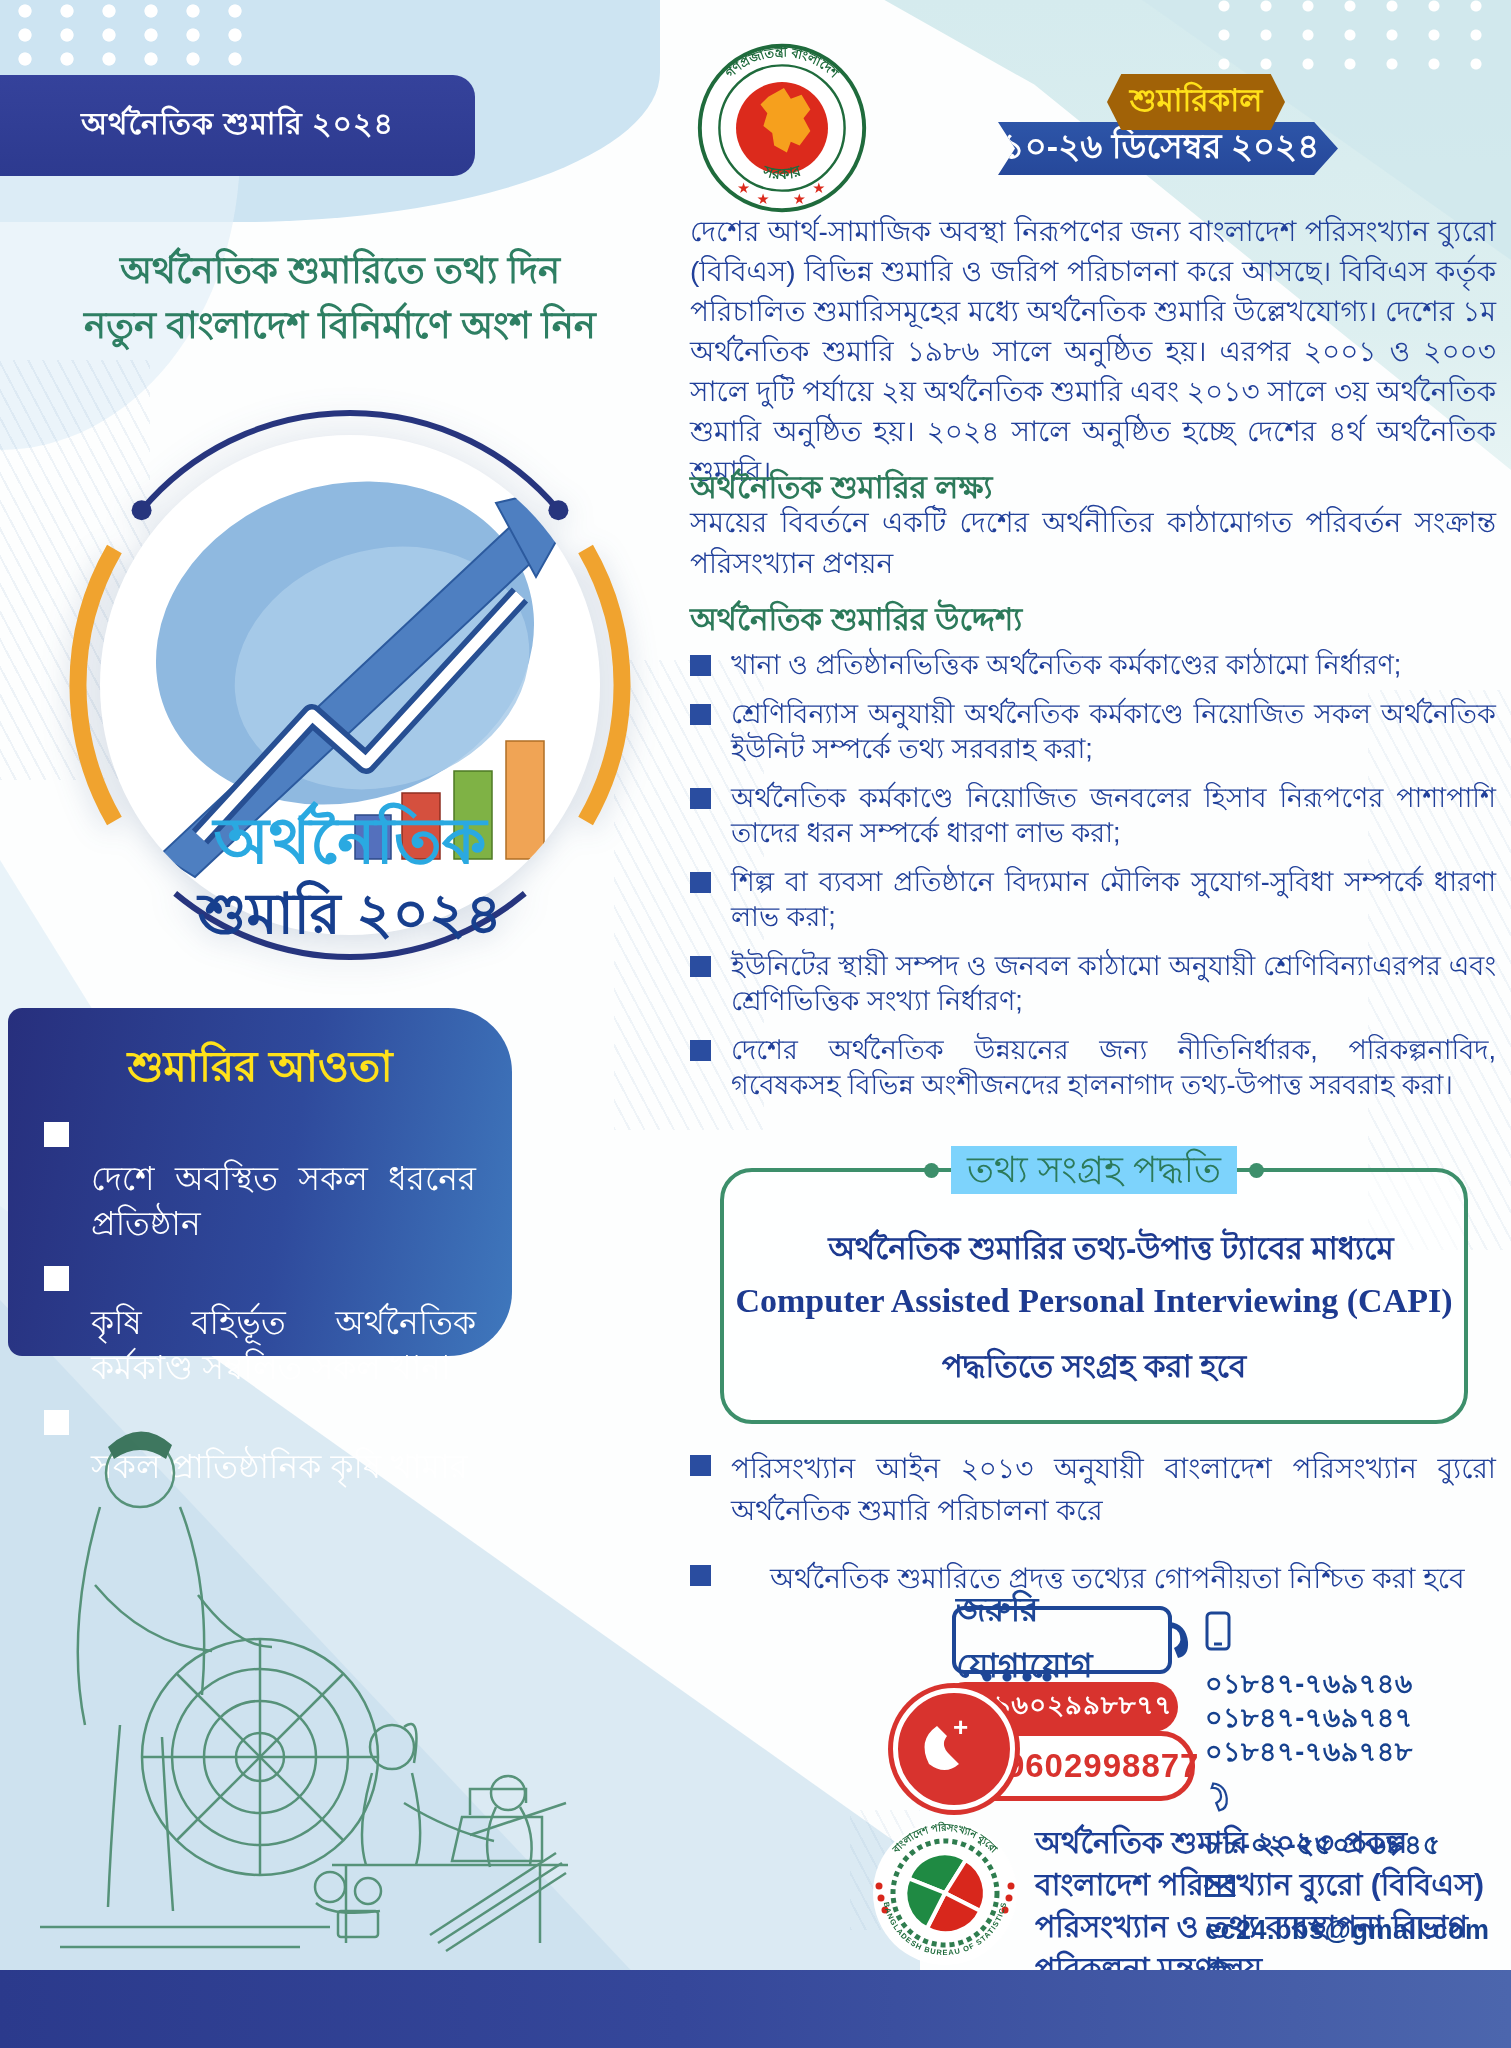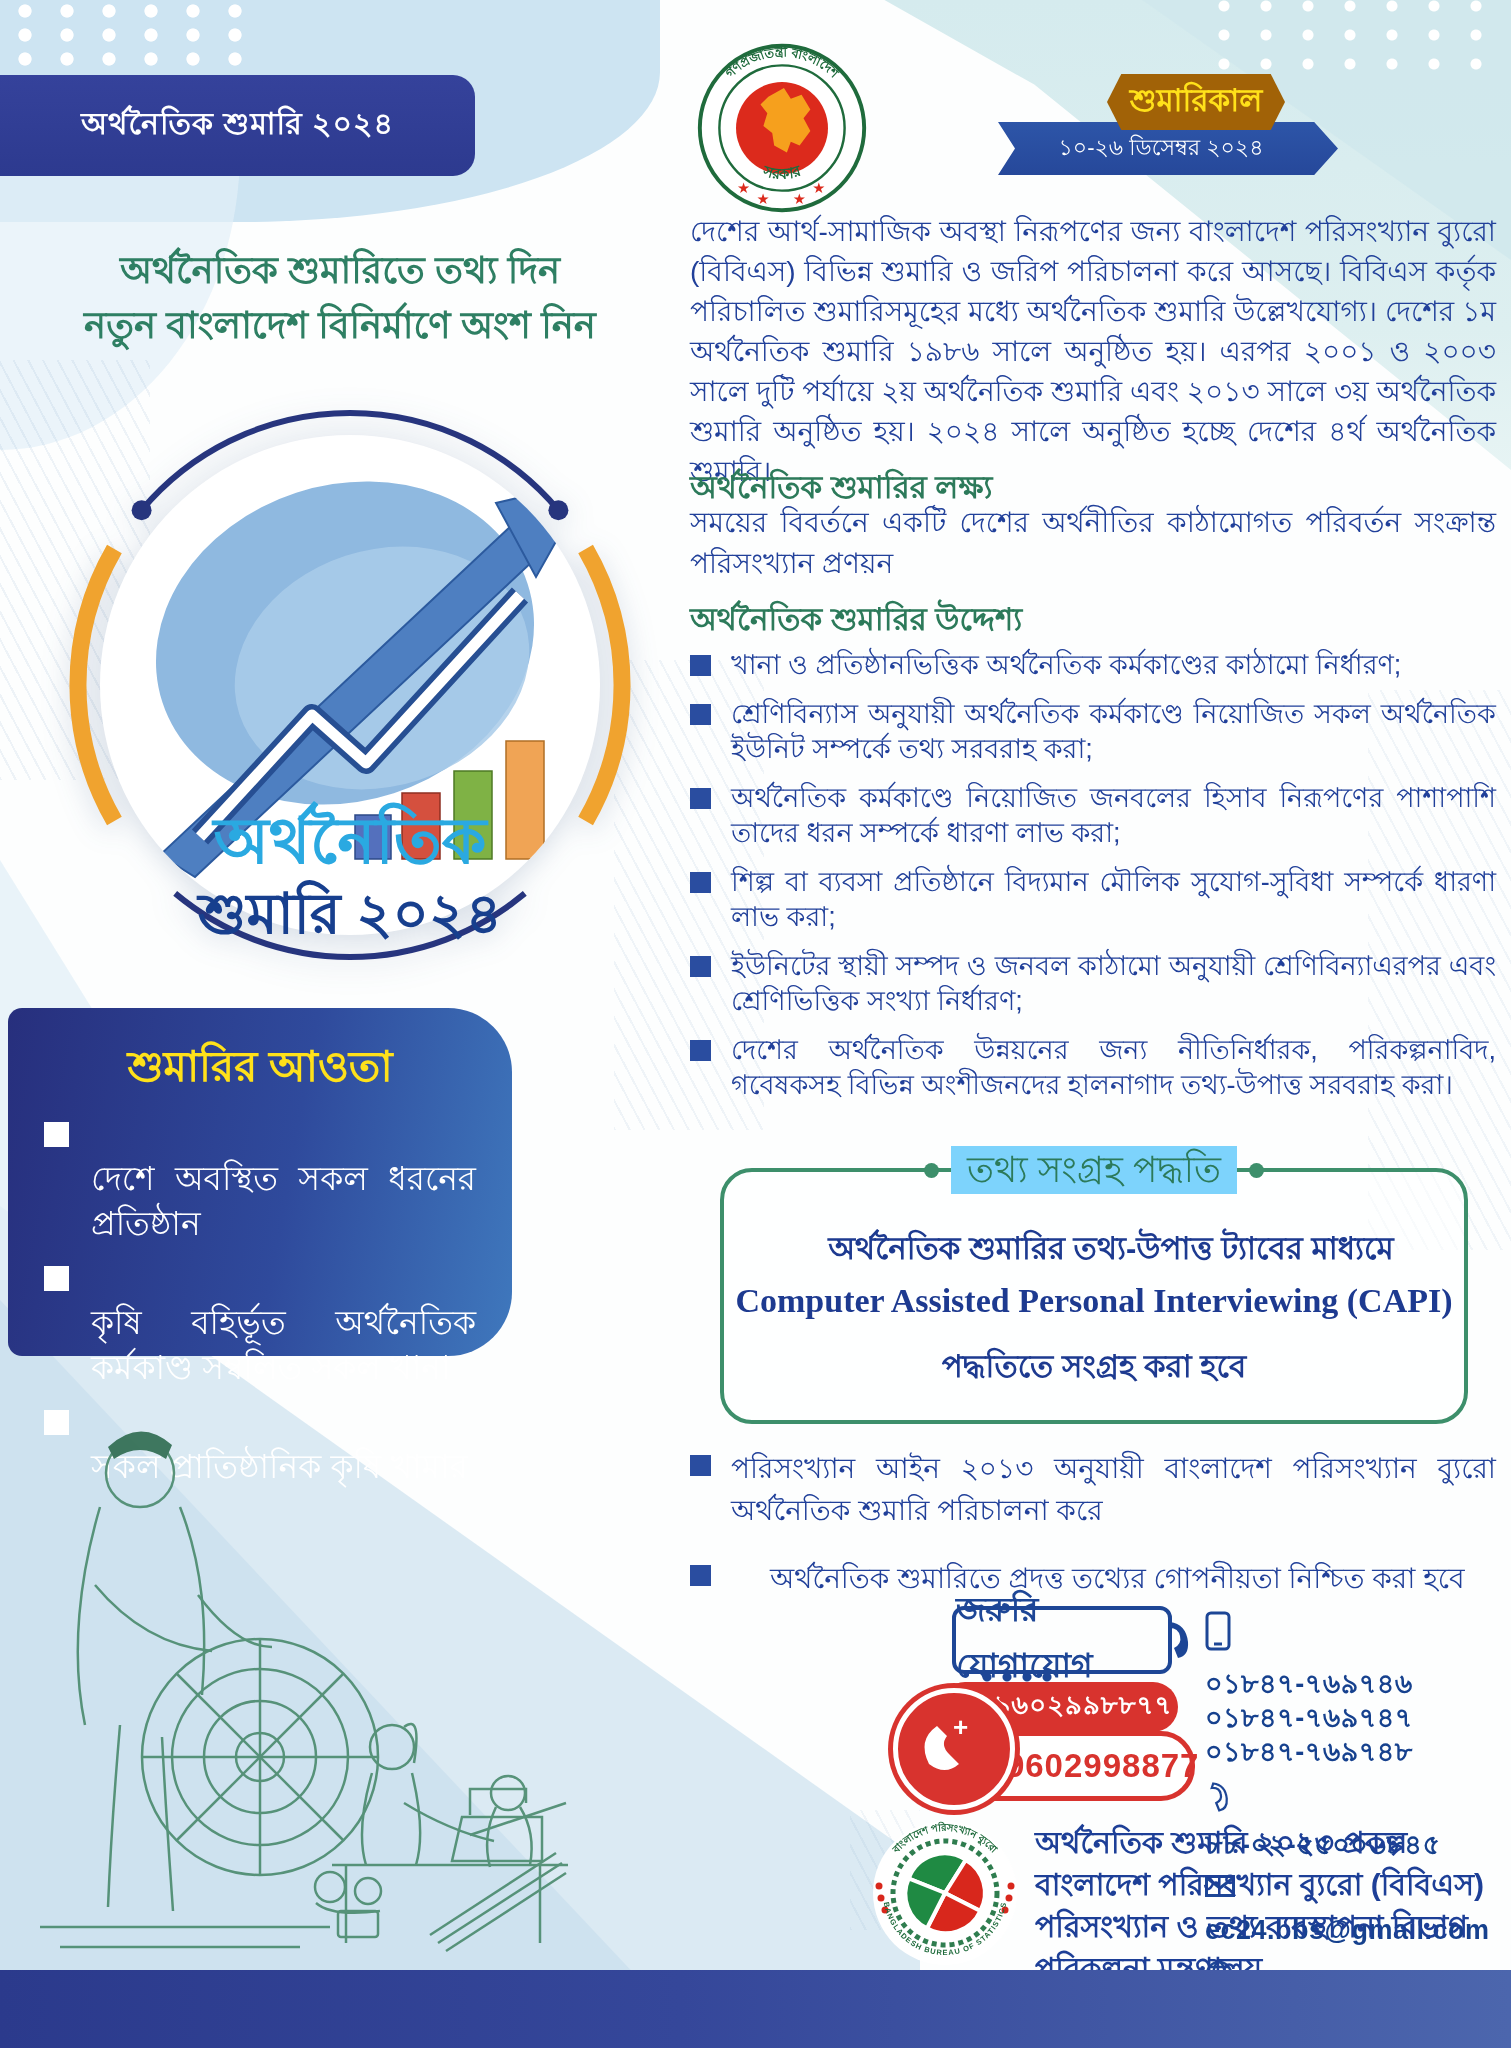--- a/index.html
+++ b/index.html
@@ -45,21 +45,21 @@
   .slogan .l1{font-size:37px;line-height:55px;}
   .slogan .l2{font-size:37px;line-height:55px;}
   .badge-hex{left:1107px;top:74px;width:178px;height:56px;background:#a16207;
     clip-path:polygon(8% 0,92% 0,100% 50%,92% 100%,8% 100%,0 50%);
     display:flex;align-items:center;justify-content:center;}
   .badge-hex span{color:#ffe11a;font-size:31px;font-weight:bold;}
   .badge-ribbon{left:998px;top:122px;width:340px;height:53px;
     background:linear-gradient(180deg,#2d55a8,#26489a);
     clip-path:polygon(0 0,93% 0,100% 50%,93% 100%,0 100%,5% 50%);
     display:flex;align-items:center;justify-content:center;}
-  .badge-ribbon span{color:#ffffff;font-size:22px;font-weight:normal;padding-right:14px;}
+  .badge-ribbon span{color:#ffffff;font-size:34px;font-weight:bold;padding-right:14px;}
   
   .rc{left:690px;width:806px;color:#21409a;}
   .intro{top:212px;font-size:28px;line-height:40px;text-align:justify;font-weight:500;}
   .g-head{color:#2c7a5a;font-weight:bold;font-size:31px;}
   .goal-h{top:463px;}
   .goal-b{top:502px;font-size:28px;line-height:41px;text-align:justify;font-weight:500;}
   .obj-h{top:595px;}
   .obj-list{top:648px;}
   .b-row{display:flex;gap:20px;margin-bottom:14px;}
   .b-sq{width:21px;height:21px;background:#2a4da0;flex:none;margin-top:7px;}

